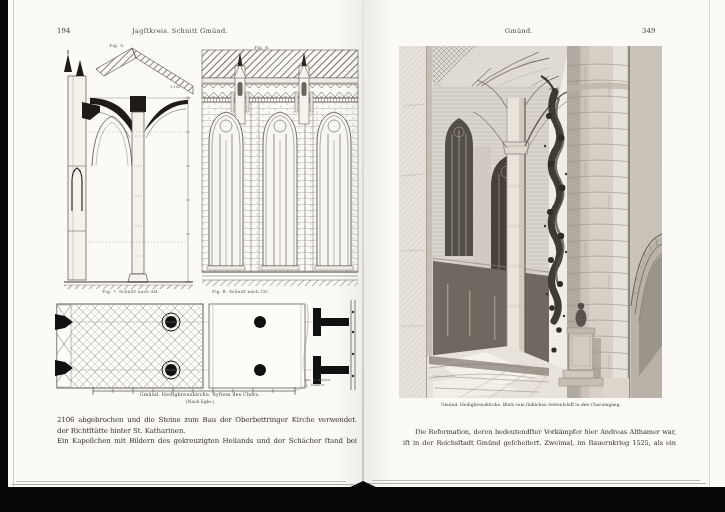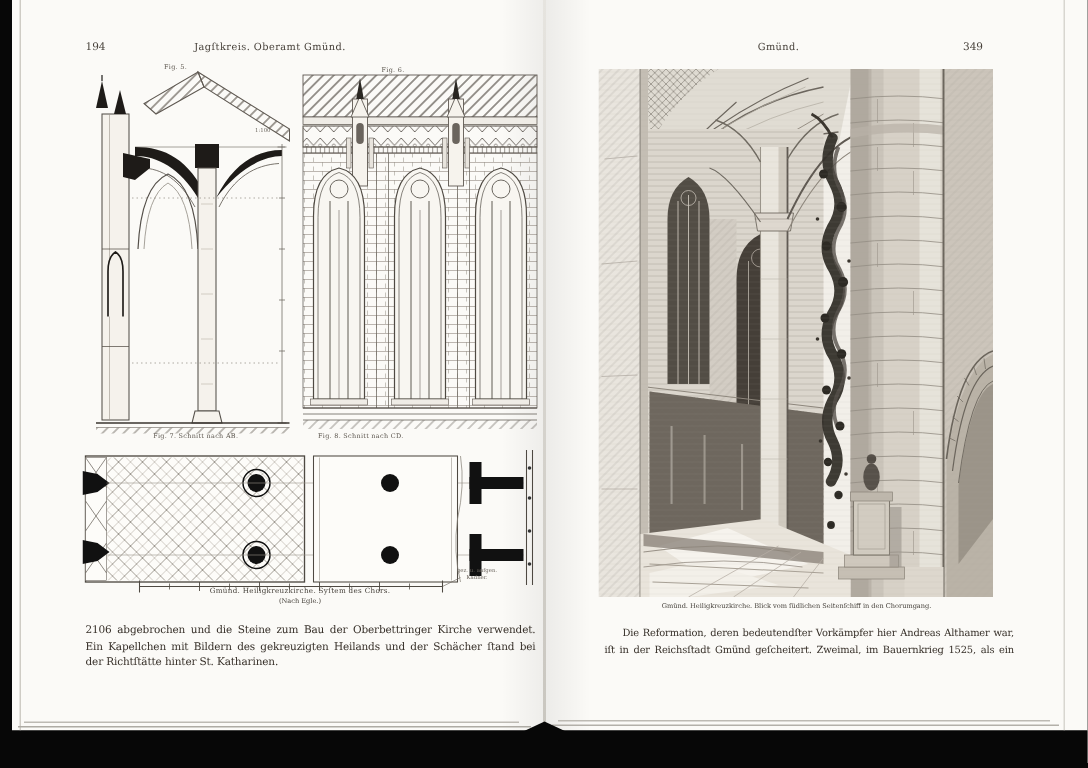--- a/index.html
+++ b/index.html
@@ -36,21 +36,21 @@
 <body>
 
 <div class="abs spread"></div>
 <div class="abs edge-line" style="left:13px;top:0"></div>
 <div class="abs edge-line" style="left:709px;top:0;background:#d8d6d0"></div>
 <div class="abs spine"></div>
 <div class="abs spine-shade-l"></div>
 <div class="abs spine-shade-r"></div>
 
 <div class="abs pgnum" style="left:57px;top:27px">194</div>
-<div class="abs hdr center" style="left:100px;top:27px;width:160px">Jagſtkreis. Oberamt Gmünd.</div>
+<div class="abs hdr center" style="left:100px;top:27px;width:160px">Jagſtkreis. Schnitt Gmünd.</div>
 
 <div class="abs figlbl center" style="left:99px;top:43px;width:36px">Fig. 5.</div>
 <svg class="abs" style="left:60px;top:46px" width="135" height="244" viewBox="0 0 135 244">
   <defs>
     <pattern id="f5h" width="5" height="5" patternUnits="userSpaceOnUse" patternTransform="rotate(45)">
       <line x1="2.5" y1="0" x2="2.5" y2="5" stroke="#7a746c" stroke-width="0.9"></line>
     </pattern>
   </defs>
   <g>
     <polygon points="72,2 133,40 133,48 76,12" fill="url(#f5h)" stroke="#5f5952" stroke-width="0.7"></polygon>
@@ -256,22 +256,22 @@
   </g>
 </svg>
 <div class="abs tiny center" style="left:292px;top:378px;width:52px">gez. u. aufgen.</div>
 <div class="abs tiny center" style="left:292px;top:383px;width:52px">Kadner.</div>
 
 <div class="abs cap1 center" style="left:100px;top:392px;width:200px">Gmünd. Heiligkreuzkirche. Syſtem des Chors.</div>
 <div class="abs cap2 center" style="left:100px;top:399px;width:200px">(Nach Egle.)</div>
 
 <div class="abs body-block" style="left:57px;top:415px;width:300px">
   <div class="bl">2106 abgebrochen und die Steine zum Bau der Oberbettringer Kirche verwendet.</div>
+  <div class="bl last">der Richtſtätte hinter St. Katharinen.</div>
   <div class="bl">Ein Kapellchen mit Bildern des gekreuzigten Heilands und der Schächer ſtand bei</div>
-  <div class="bl last">der Richtſtätte hinter St. Katharinen.</div>
 </div>
 
 <div class="abs hdr center" style="left:391px;top:27px;width:256px">Gmünd.</div>
 <div class="abs pgnum" style="left:642px;top:27px">349</div>
 
 <svg class="abs" style="left:399px;top:46px" width="263" height="352" viewBox="0 0 263 352">
   <defs>
     <pattern id="eSt" width="4" height="4" patternUnits="userSpaceOnUse">
       <line x1="0" y1="2" x2="4" y2="2" stroke="#a59f95" stroke-width="0.45"></line>
     </pattern>
@@ -411,21 +411,21 @@
     <rect x="168" y="282" width="28" height="6" fill="#beb7ac" stroke="#8d867c" stroke-width="0.5"></rect>
     <ellipse cx="182" cy="272" rx="5.5" ry="9" fill="#57514a"></ellipse>
     <circle cx="182" cy="260" r="3.2" fill="#524c45"></circle>
     <rect x="194" y="292" width="8" height="40" fill="#9a938a" opacity="0.6"></rect>
   </g>
   <rect width="263" height="352" fill="url(#eSt)" opacity="0.15"></rect>
 </svg>
 
 <div class="abs cap2 center" style="left:400px;top:402px;width:262px">Gmünd. Heiligkreuzkirche. Blick vom ſüdlichen Seitenſchiff in den Chorumgang.</div>
 
-<div class="abs body-block-r" style="left:403px;top:417px;width:273px">
+<div class="abs body-block-r" style="left:403px;top:427px;width:273px">
   <div class="blr indent">Die Reformation, deren bedeutendſter Vorkämpfer hier Andreas Althamer war,</div>
   <div class="blr">iſt in der Reichsſtadt Gmünd geſcheitert. Zweimal, im Bauernkrieg 1525, als ein</div>
 </div>
 
 <div class="abs stack-line" style="left:16px;top:481px;width:330px"></div>
 <div class="abs stack-line" style="left:12px;top:484px;width:342px;background:#aeaba4"></div>
 <div class="abs stack-line" style="left:372px;top:480px;width:328px"></div>
 <div class="abs stack-line" style="left:368px;top:483px;width:338px;background:#b3b0a9"></div>
 <div class="abs bottom-band"></div>
 <div class="abs notch"></div>

